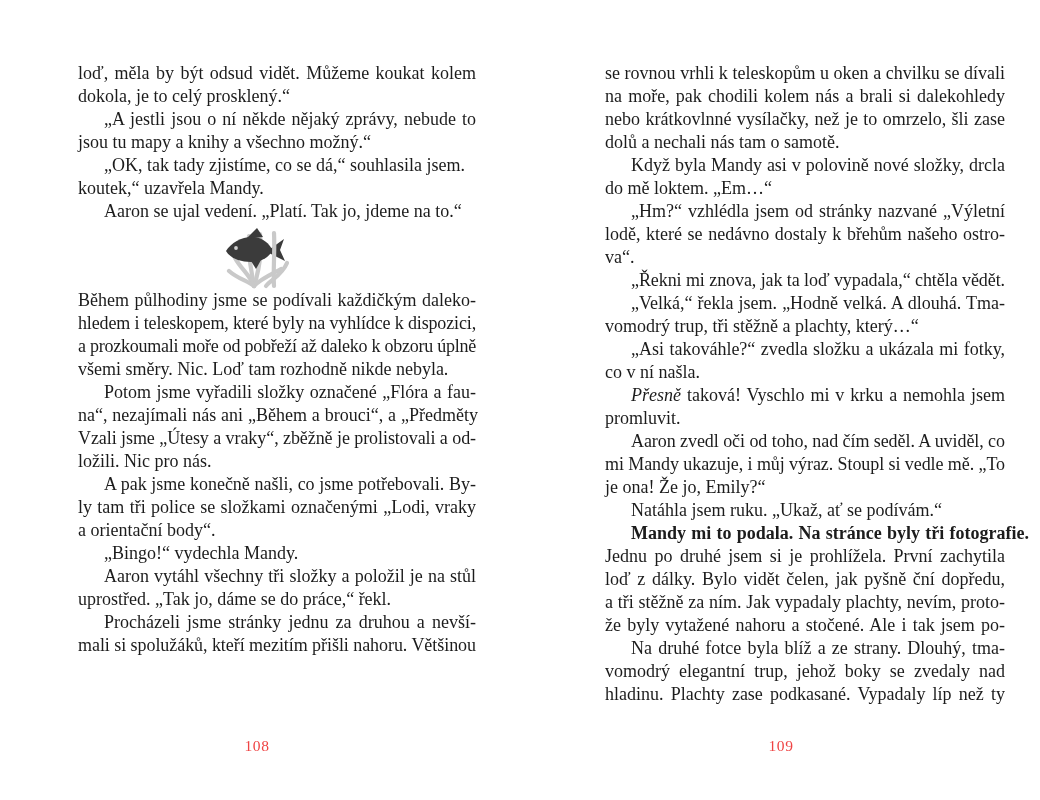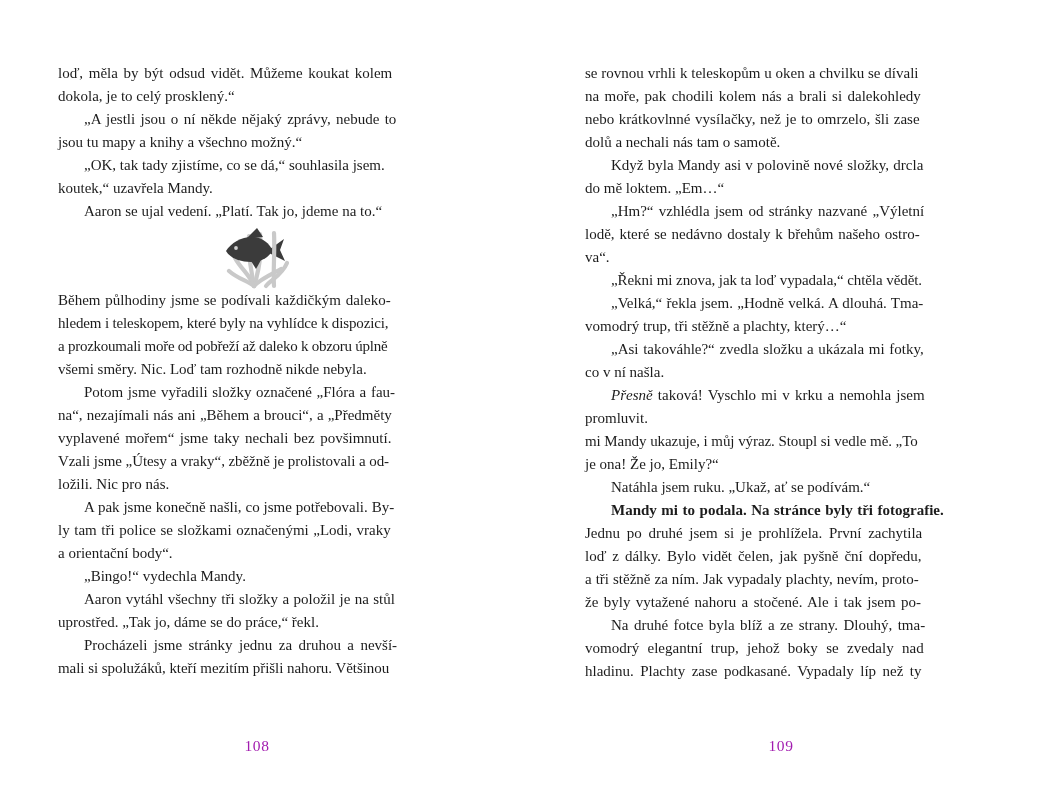--- a/index.html
+++ b/index.html
@@ -9,32 +9,33 @@
     background:#ffffff;
     font-family:"Liberation Serif","DejaVu Serif",serif;
     color:#1c1c1c;
     overflow:hidden;
   }
   .text-col{position:absolute;top:62px;}
   #col-left{left:58px;width:398px;}
   #col-right{left:585px;width:400px;}
   .bline{
     height:23px;line-height:23px;
-    font-size:15px;
+    font-size:18px;
     white-space:nowrap;
+    margin-left:20px;
   }
   .bline.ind{padding-left:26px;}
   .lt{display:inline;}
   .ornament-row{
     height:64px;margin-top:2px;
     display:flex;justify-content:center;align-items:center;
   }
   .pagenum{
     position:absolute;top:736px;height:20px;line-height:20px;
-    font-size:15.5px;letter-spacing:.6px;text-align:center;color:#a21caf;
+    font-size:15.5px;letter-spacing:.6px;text-align:center;color:#ef4444;
   }
   #pn-left{left:58px;width:398px;}
   #pn-right{left:581px;width:400px;}
   .coral{fill:none;stroke-width:4.2;stroke-linecap:round;}
 </style>
 </head>
 <body>
 
 <div class="spread">
 
@@ -67,21 +68,20 @@
           <path class="coral" d="M60,61 C59,44 61,26 60,8" stroke="#c9c9c9"></path>
         </svg>
       </div>
       <div id="leftcol-b">
           <div class="bline"><span class="lt" style="word-spacing: 1.013px;">Během půlhodiny jsme se podívali každičkým daleko-</span></div>
           <div class="bline"><span class="lt" style="letter-spacing: -0.141px;">hledem i teleskopem, které byly na vyhlídce k dispozici,</span></div>
           <div class="bline"><span class="lt" style="letter-spacing: -0.247px;">a prozkoumali moře od pobřeží až daleko k obzoru úplně</span></div>
           <div class="bline end"><span class="lt">všemi směry. Nic. Loď tam rozhodně nikde nebyla.</span></div>
           <div class="bline ind"><span class="lt" style="word-spacing: 0.944px;">Potom jsme vyřadili složky označené „Flóra a fau-</span></div>
           <div class="bline"><span class="lt" style="word-spacing: 0.393px;">na“, nezajímali nás ani „Během a brouci“, a „Předměty</span></div>
-          <div class="bline"><span class="lt" style="word-spacing: 1.768px;">vyplavené mořem“ jsme taky nechali bez povšimnutí.</span></div>
           <div class="bline"><span class="lt" style="letter-spacing: -0.069px;">Vzali jsme „Útesy a vraky“, zběžně je prolistovali a od-</span></div>
           <div class="bline end"><span class="lt">ložili. Nic pro nás.</span></div>
           <div class="bline ind"><span class="lt" style="word-spacing: 0.135px;">A pak jsme konečně našli, co jsme potřebovali. By-</span></div>
           <div class="bline"><span class="lt" style="word-spacing: 0.826px; text-align: right;">ly tam tři police se složkami označenými „Lodi, vraky</span></div>
           <div class="bline end"><span class="lt">a orientační body“.</span></div>
           <div class="bline ind end"><span class="lt">„Bingo!“ vydechla Mandy.</span></div>
           <div class="bline ind"><span class="lt" style="word-spacing: 0.62px;">Aaron vytáhl všechny tři složky a položil je na stůl</span></div>
           <div class="bline end"><span class="lt">uprostřed. „Tak jo, dáme se do práce,“ řekl.</span></div>
           <div class="bline ind"><span class="lt" style="word-spacing: 2.658px;">Procházeli jsme stránky jednu za druhou a nevší-</span></div>
           <div class="bline"><span class="lt" style="letter-spacing: -0.056px;">mali si spolužáků, kteří mezitím přišli nahoru. Většinou</span></div>
@@ -101,20 +101,21 @@
         <div class="bline ind"><span class="lt" style="word-spacing: 1.521px;">„Hm?“ vzhlédla jsem od stránky nazvané „Výletní</span></div>
         <div class="bline"><span class="lt" style="word-spacing: 1.074px;">lodě, které se nedávno dostaly k břehům našeho ostro-</span></div>
         <div class="bline end"><span class="lt">va“.</span></div>
         <div class="bline ind end"><span class="lt" style="letter-spacing: -0.077px;">„Řekni mi znova, jak ta loď vypadala,“ chtěla vědět.</span></div>
         <div class="bline ind"><span class="lt" style="word-spacing: 0.565px;">„Velká,“ řekla jsem. „Hodně velká. A dlouhá. Tma-</span></div>
         <div class="bline end"><span class="lt">vomodrý trup, tři stěžně a plachty, který…“</span></div>
         <div class="bline ind"><span class="lt" style="word-spacing: 0.902px;">„Asi takováhle?“ zvedla složku a ukázala mi fotky,</span></div>
         <div class="bline end"><span class="lt">co v ní našla.</span></div>
         <div class="bline ind"><span class="lt" style="word-spacing: 1.426px;"><i>Přesně</i> taková! Vyschlo mi v krku a nemohla jsem</span></div>
         <div class="bline end"><span class="lt">promluvit.</span></div>
+        <div class="bline ind"><span class="lt" style="letter-spacing: -0.066px;">Aaron zvedl oči od toho, nad čím seděl. A uviděl, co</span></div>
         <div class="bline"><span class="lt" style="letter-spacing: -0.077px;">mi Mandy ukazuje, i můj výraz. Stoupl si vedle mě. „To</span></div>
         <div class="bline end"><span class="lt">je ona! Že jo, Emily?“</span></div>
         <div class="bline ind end"><span class="lt">Natáhla jsem ruku. „Ukaž, ať se podívám.“</span></div>
         <div class="bline ind"><span class="lt" style="word-spacing: 0.762px; font-weight: bold;">Mandy mi to podala. Na stránce byly tři fotografie.</span></div>
         <div class="bline"><span class="lt" style="word-spacing: 2.949px;">Jednu po druhé jsem si je prohlížela. První zachytila</span></div>
         <div class="bline"><span class="lt" style="word-spacing: 2.181px;">loď z dálky. Bylo vidět čelen, jak pyšně ční dopředu,</span></div>
         <div class="bline"><span class="lt" style="word-spacing: 0.253px;">a tři stěžně za ním. Jak vypadaly plachty, nevím, proto-</span></div>
         <div class="bline"><span class="lt" style="word-spacing: 1.663px;">že byly vytažené nahoru a stočené. Ale i tak jsem po-</span></div>
         <div class="bline ind"><span class="lt" style="word-spacing: 1.644px;">Na druhé fotce byla blíž a ze strany. Dlouhý, tma-</span></div>
         <div class="bline"><span class="lt" style="word-spacing: 4.585px;">vomodrý elegantní trup, jehož boky se zvedaly nad</span></div>

